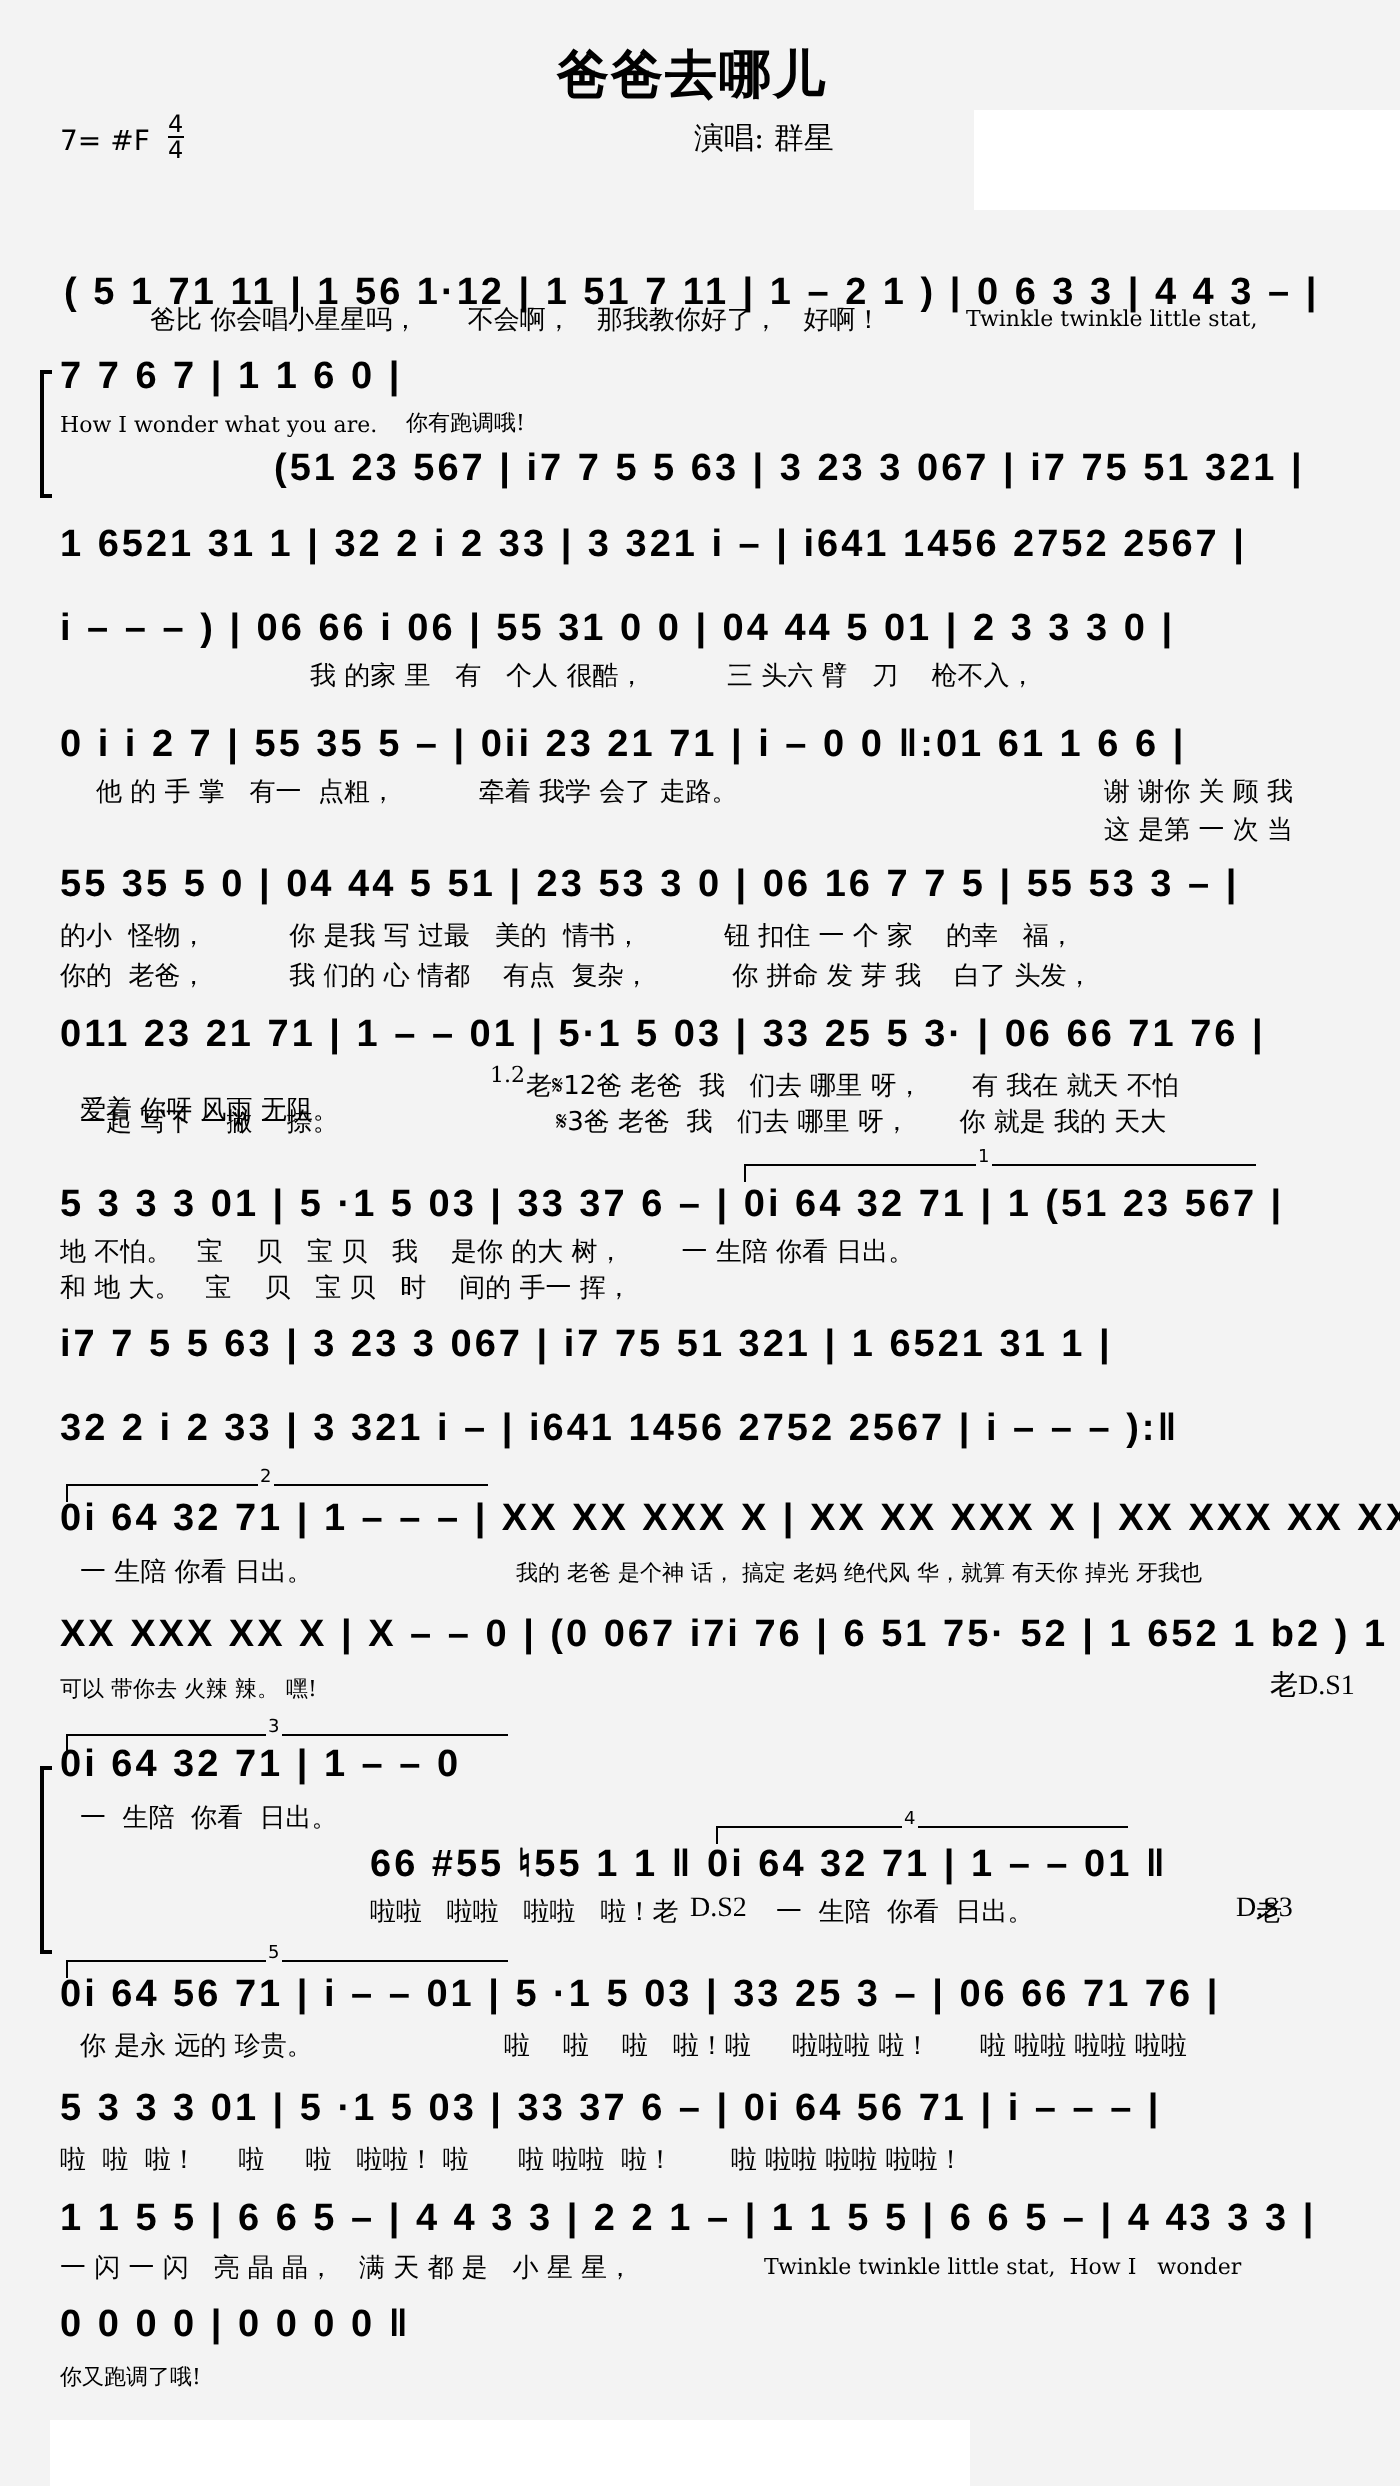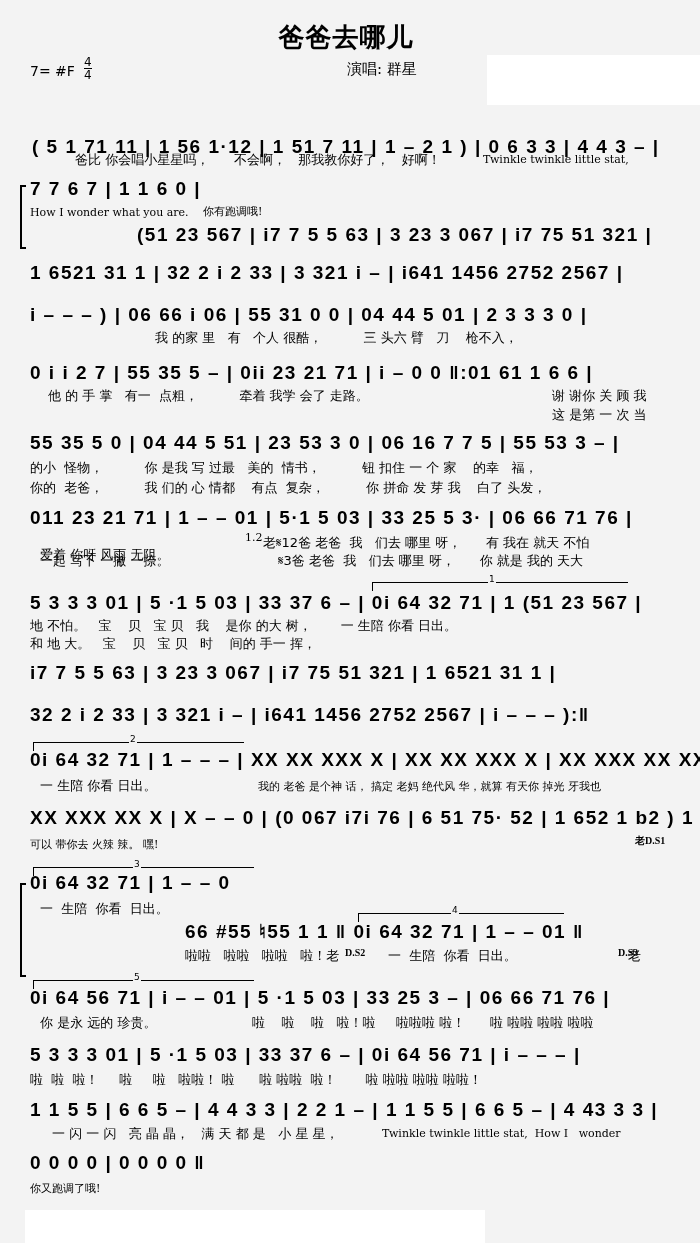--- a/index.html
+++ b/index.html
@@ -9,21 +9,21 @@
   .title { position:absolute; left:0; width:612px; top:20px; text-align:center; font-family:"DejaVu Serif", serif;
            font-size:26px; font-weight:bold; letter-spacing:1px; padding-left:80px; box-sizing:border-box; }
   .key { position:absolute; left:30px; top:63px; font-size:14px; }
   .timesig { position:absolute; left:84px; top:56px; font-size:12px; line-height:12px; text-align:center; }
   .timesig span { display:block; }
   .singer { position:absolute; left:347px; top:60px; font-size:15px; font-family:"DejaVu Serif", serif; }
   .row { position:absolute; left:0; white-space:pre; }
   .notes { font-family:"Liberation Sans", sans-serif; font-weight:bold; font-size:19px; letter-spacing:1.5px; }
   .lyr { font-size:13px; }
   .lyr-serif { font-family:"DejaVu Serif", serif; font-size:11px; }
-  .ds { font-family:"Liberation Serif", serif; font-weight:bold; font-size:10px; }
+  .ds { font-family:"Liberation Serif", serif; font-weight:normal; font-size:14px; }
   .volta { position:absolute; height:8px; border-top:1px solid #000; border-left:1px solid #000; font-size:9px; }
   .volta span { position:absolute; top:-9px; background:#f3f3f3; padding:0 1px; }
   .brace { position:absolute; width:4px; border:2px solid #000; border-right:none; }
 </style>
 </head>
 <body>
 
 <div class="blank" style="left:487px;top:55px;width:213px;height:50px;"></div>
 <div class="blank" style="left:25px;top:1210px;width:460px;height:33px;"></div>
 
@@ -80,21 +80,21 @@
     <div class="row ds" style="left: 345px; top: 947px;">D.S2</div>
     <div class="row lyr" style="left: 388px; top: 947px;">一  生陪  你看  日出。</div>
     <div class="row lyr" style="left: 628px; top: 947px;">老</div>
     <div class="row ds" style="left: 618px; top: 947px;">D.S3</div>
     <div class="row notes" style="left: 30px; top: 987px;">0i 64 56 71 | i – – 01 | 5 ·1 5 03 | 33 25 3 – | 06 66 71 76 |</div>
     <div class="row lyr" style="left: 40px; top: 1014px;">你 是永 远的 珍贵。</div>
     <div class="row lyr" style="left: 252px; top: 1014px;">啦    啦    啦   啦！啦     啦啦啦 啦！      啦 啦啦 啦啦 啦啦</div>
     <div class="row notes" style="left: 30px; top: 1044px;">5 3 3 3 01 | 5 ·1 5 03 | 33 37 6 – | 0i 64 56 71 | i – – – |</div>
     <div class="row lyr" style="left: 30px; top: 1071px;">啦  啦  啦！     啦     啦   啦啦！ 啦      啦 啦啦  啦！       啦 啦啦 啦啦 啦啦！</div>
     <div class="row notes" style="left: 30px; top: 1099px;">1 1 5 5 | 6 6 5 – | 4 4 3 3 | 2 2 1 – | 1 1 5 5 | 6 6 5 – | 4 43 3 3 |</div>
-    <div class="row lyr" style="left: 30px; top: 1125px; margin-left: 22px;">一 闪 一 闪   亮 晶 晶，   满 天 都 是   小 星 星，</div>
+    <div class="row lyr" style="left: 30px; top: 1125px;">一 闪 一 闪   亮 晶 晶，   满 天 都 是   小 星 星，</div>
     <div class="row lyr-serif" style="left: 382px; top: 1127px;">Twinkle twinkle little stat,  How I   wonder</div>
     <div class="row notes" style="left: 30px; top: 1152px;">0 0 0 0 | 0 0 0 0 ‖</div>
     <div class="row lyr-serif" style="left: 30px; top: 1181px;">你又跑调了哦!</div>
     <div class="volta" style="left: 372px; top: 582px; width: 255px;">
       <span style="left: 115px;">1</span>
     </div>
     <div class="volta" style="left: 33px; top: 742px; width: 210px;">
       <span style="left: 95px;">2</span>
     </div>
     <div class="volta" style="left: 33px; top: 867px; width: 220px;">

